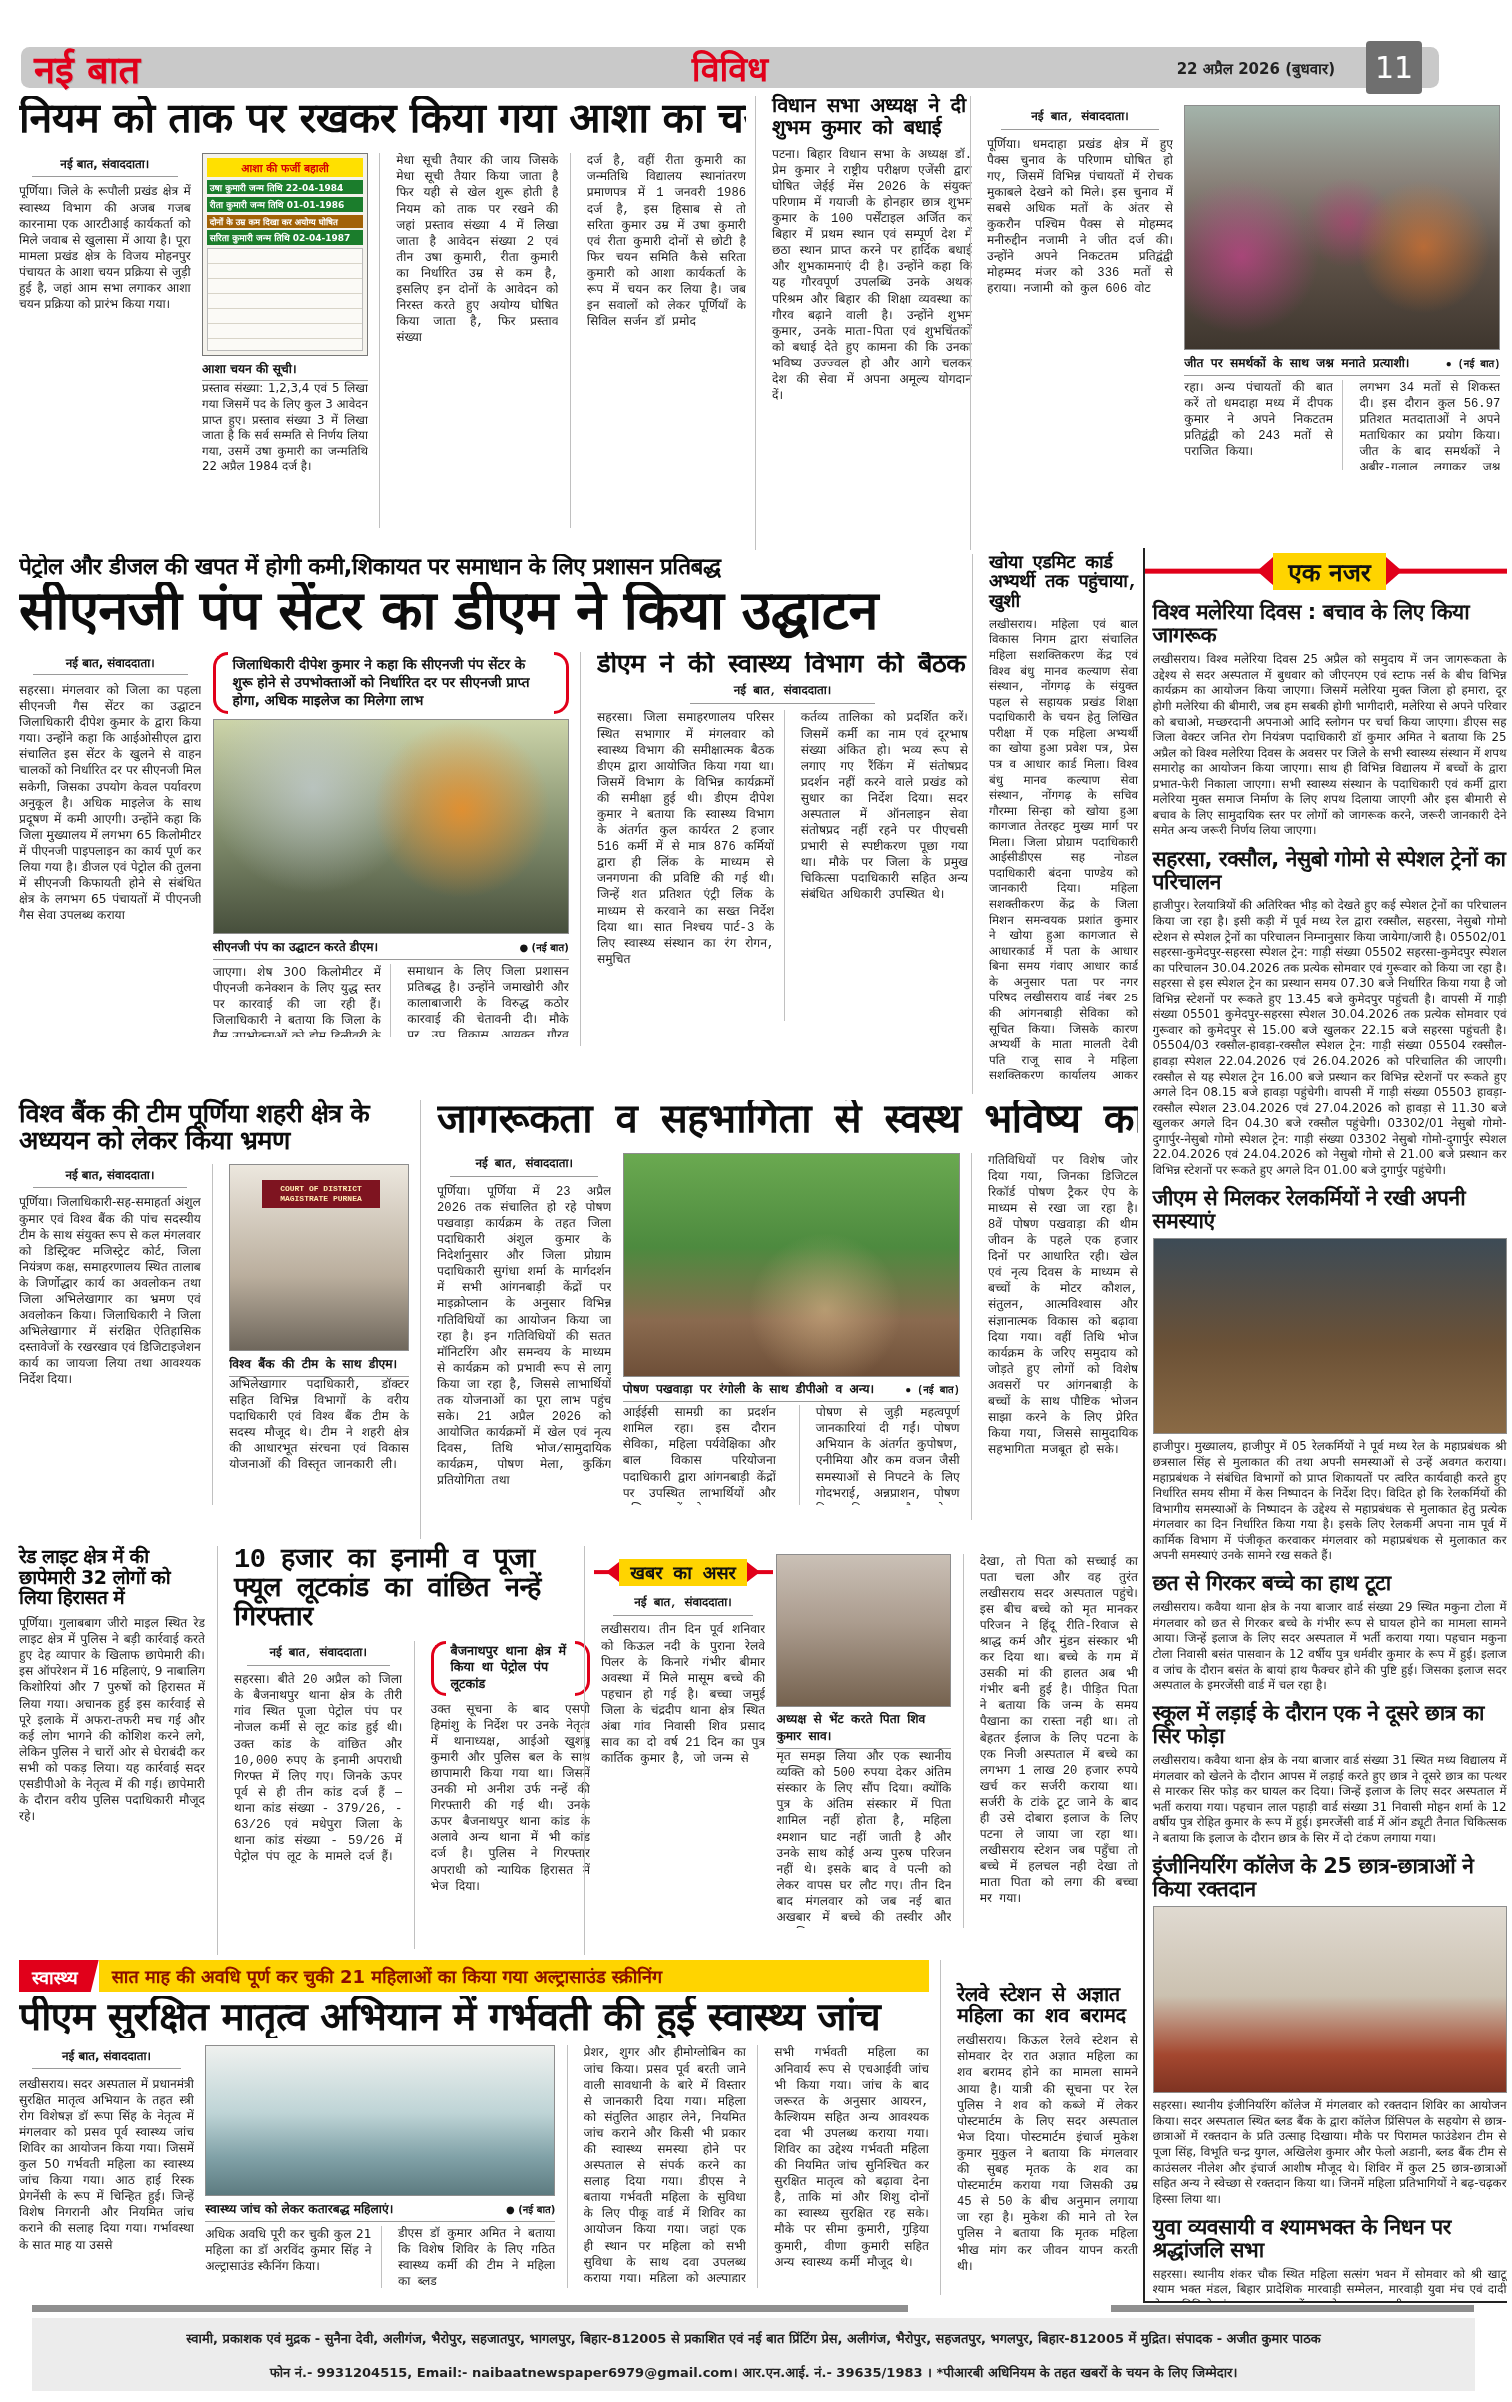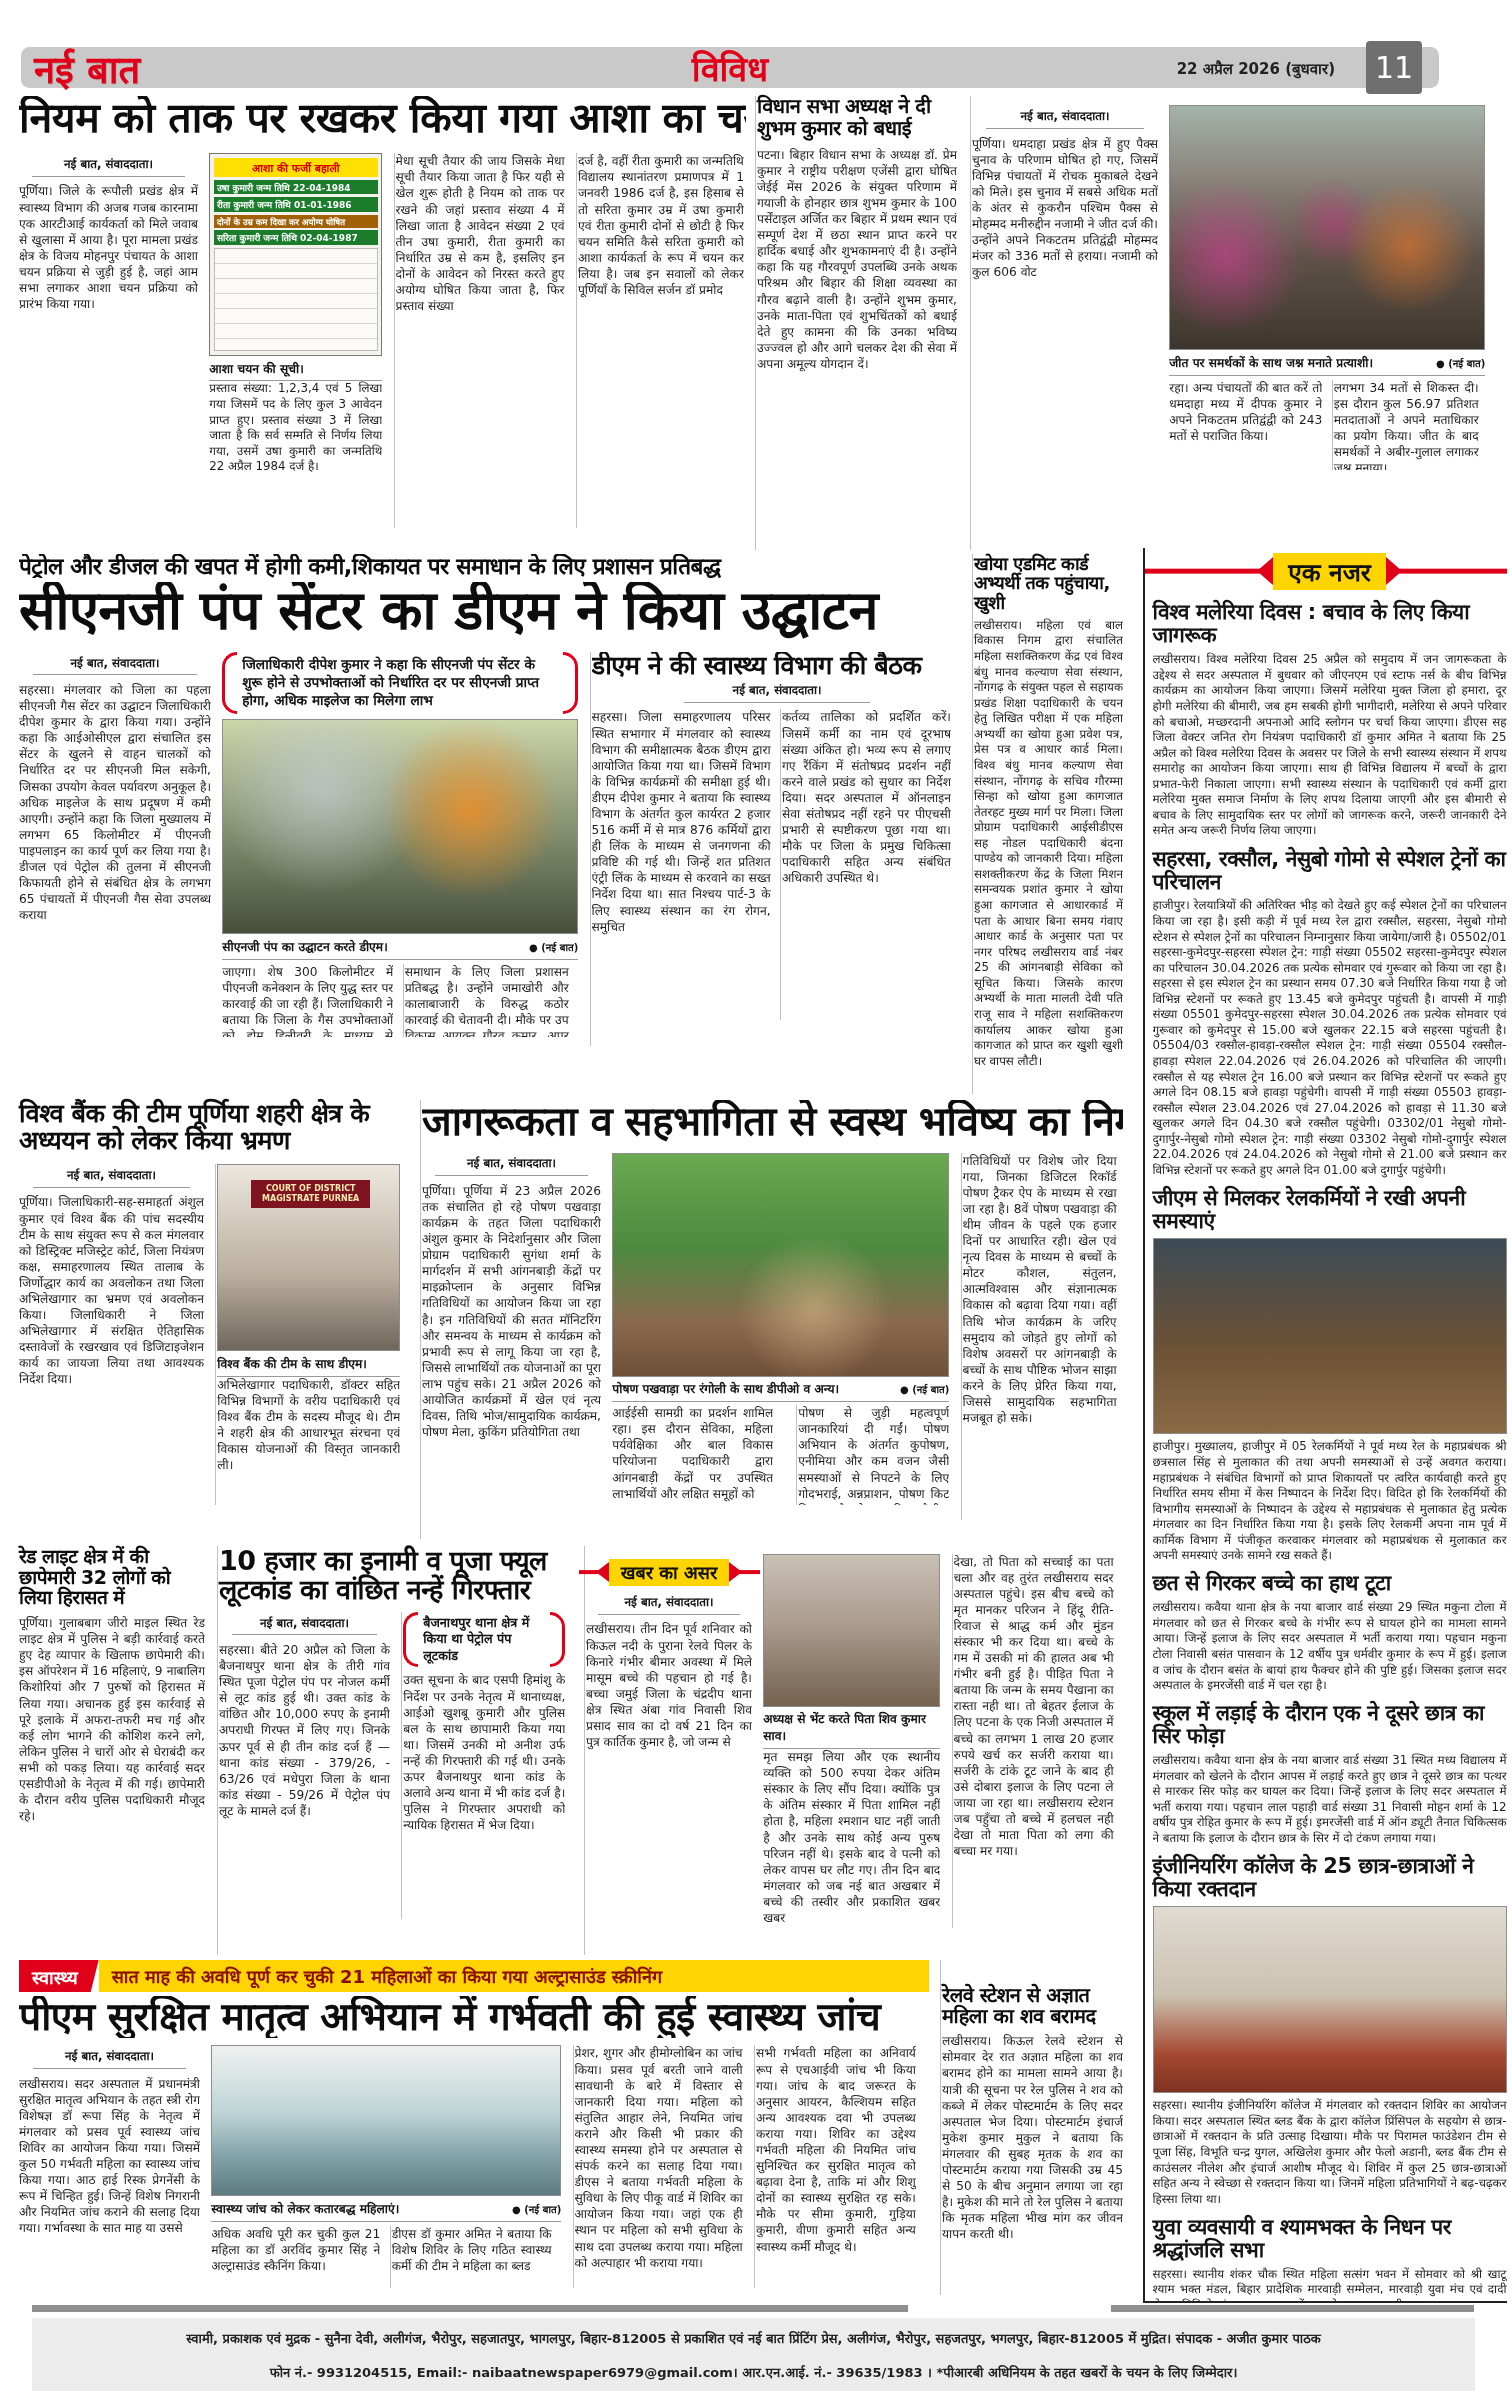--- a/index.html
+++ b/index.html
@@ -5,21 +5,21 @@
   html,body{margin:0;padding:0;background:#fff;}
   #page{position:relative;width:1512px;height:2402px;background:#fff;overflow:hidden;
         font-family:"DejaVu Sans","Liberation Sans",sans-serif;color:#141414;}
   .abs{position:absolute;}
   .hl{font-weight:bold;color:#0d0d0d;line-height:1.08;letter-spacing:-0.5px;}
   .nowrap{white-space:nowrap;overflow:hidden;}
   .bt{font-size:12.2px;line-height:1.32;text-align:justify;overflow:hidden;color:#1c1c1c;}
   .by{text-align:center;font-weight:bold;font-size:11.8px;margin:1.9px auto 6.6px;padding-bottom:4.7px;
       border-bottom:0.9px solid #9a9a9a;width:85%;}
   .row{display:flex;}
-  .vr{border-left:0.9px solid #c0c0c0;padding-left:1px;}
+  .vr{border-left:0.9px solid #c0c0c0;padding-left:16px;font-family:Liberation Mono, monospace;}
   .photo{position:relative;border:0.9px solid #8d8d8d;overflow:hidden;}
   .cap{display:flex;justify-content:space-between;align-items:baseline;font-weight:bold;
        font-size:12.2px;margin-top:3.8px;padding-bottom:3.8px;border-bottom:0.9px solid #9a9a9a;}
   .credit{font-size:10px;font-weight:bold;white-space:nowrap;margin-left:5.6px;}
   
   .mastbar{position:absolute;left:21px;top:47px;width:1418px;height:41px;background:#c9c9c9;
            border-radius:8.5px;display:flex;align-items:center;}
   .paper{color:#e1001a;font-size:38px;font-weight:bold;margin-left:13px;text-shadow:0.9px 0.9px 0 #00000022;}
   .section{color:#e1001a;font-size:34px;font-weight:bold;position:absolute;left:0;right:0;text-align:center;}
   .dateline{position:absolute;right:104px;font-size:15px;font-weight:bold;color:#222;}

